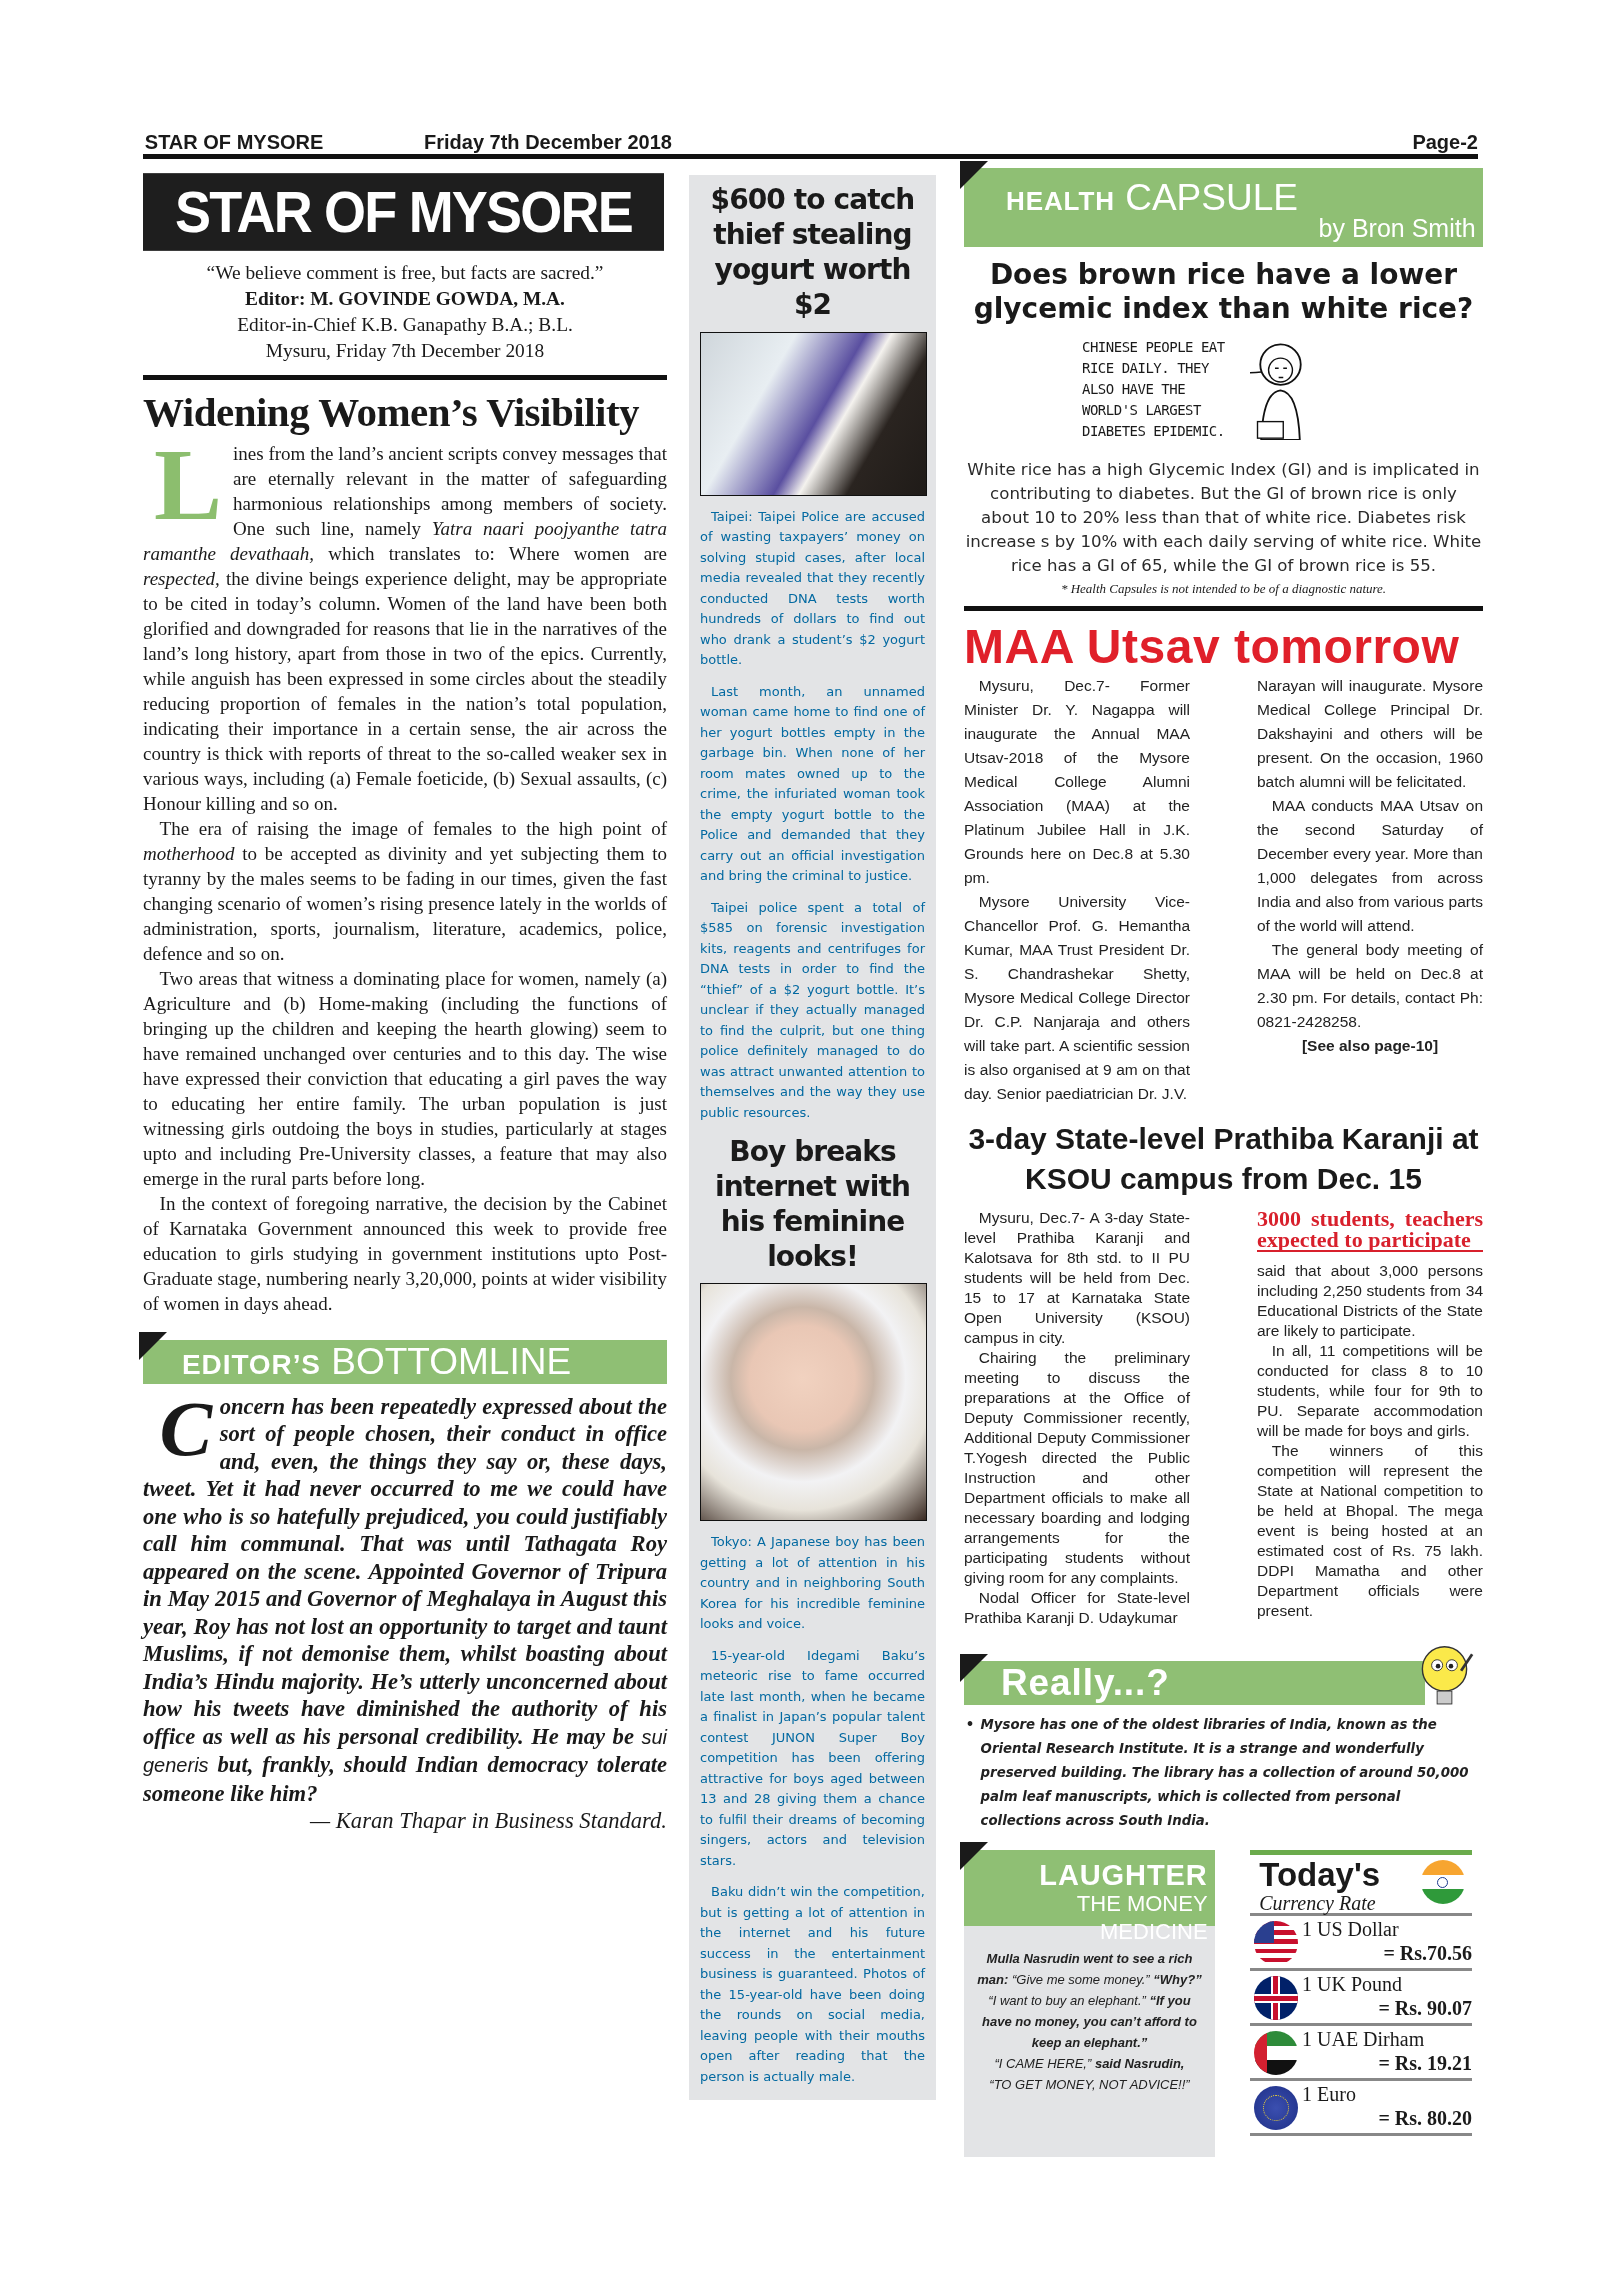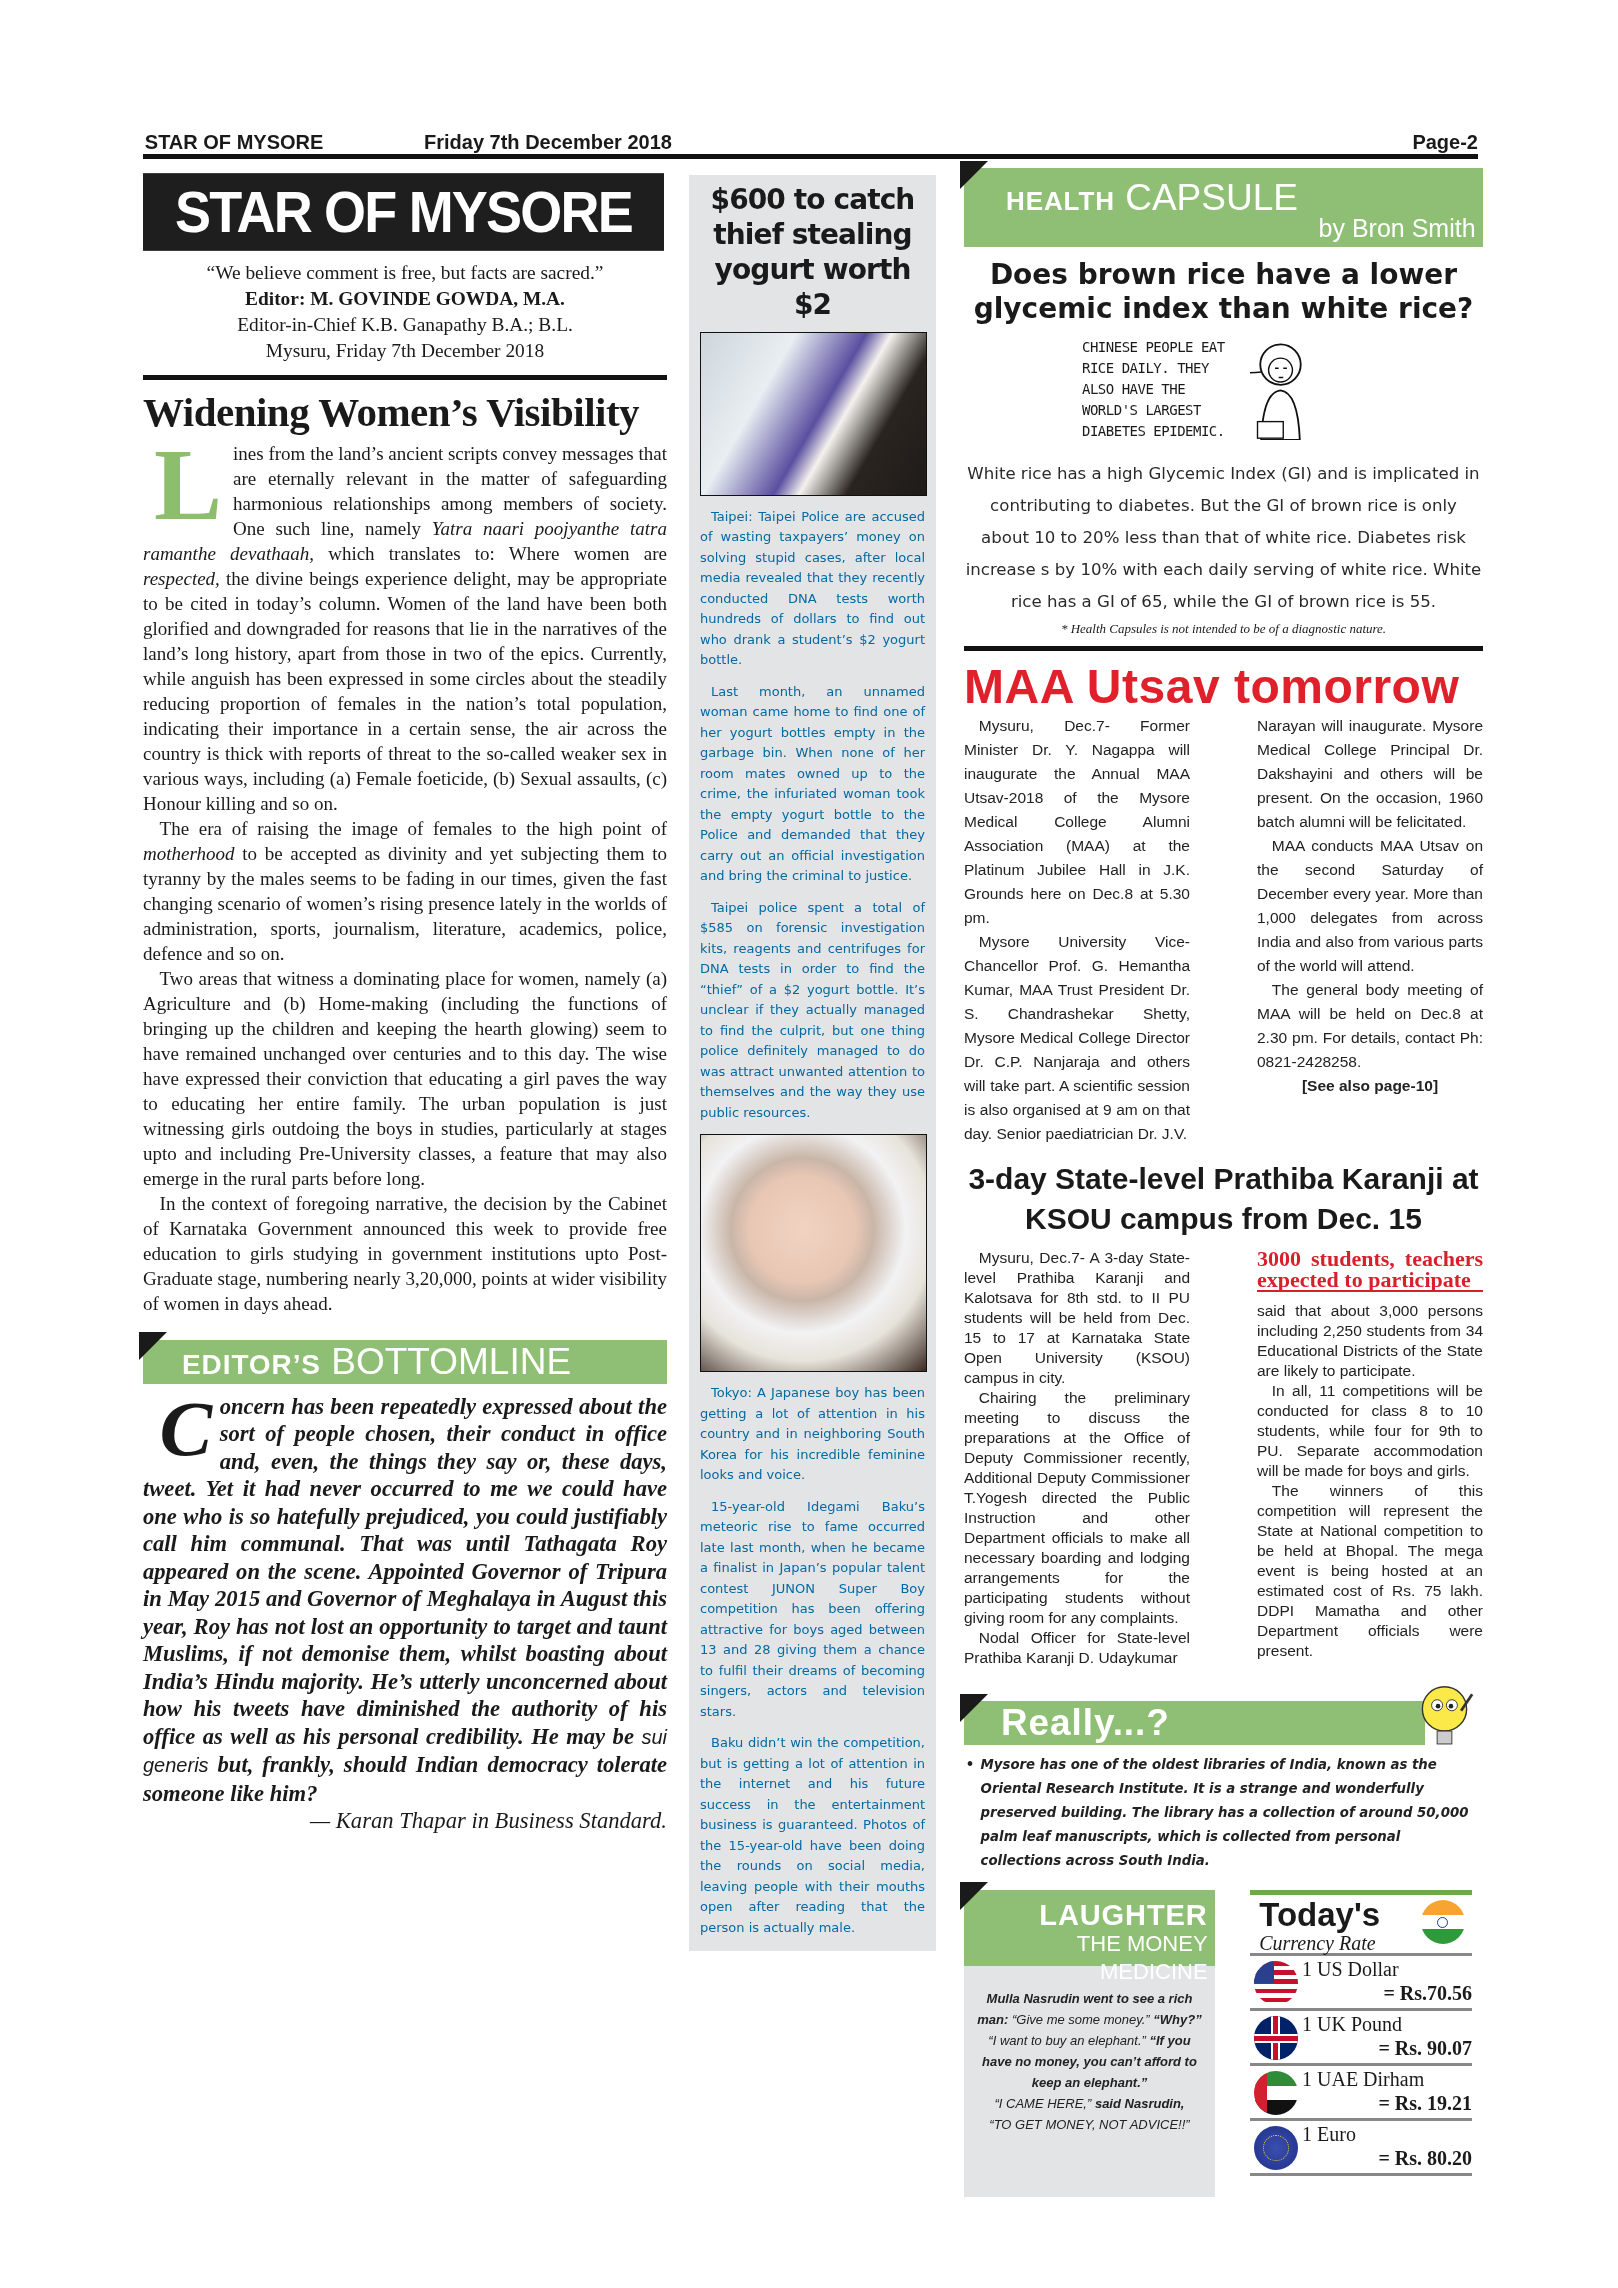--- a/index.html
+++ b/index.html
@@ -53,21 +53,21 @@
   
   .col3 { left: 964px; top: 168px; width: 519px; }
   .hc-head { height: 79px; padding: 9.2px 7.4px 0 42px; }
   .hc-head .l1 { font-size: 37px; line-height: 41px; }
   .hc-head .l1 b { font-size: 26px; letter-spacing: 0.9px; }
   .hc-head .by { position: absolute; right: 7.4px; bottom: 3.7px; font-size: 25px; }
   .hc-h1 { font-size: 28px; line-height: 34px; margin-top: 11px; }
   .cartoon { position: relative; height: 115px; margin: 7.4px 0 9.2px; }
   .cartoon .bubble { position: absolute; left: 118px; top: 3.7px; font-family: "DejaVu Sans Mono", monospace; font-size: 14px; line-height: 21px; text-transform: uppercase; letter-spacing: -0.5px; }
   .cartoon .lady { position: absolute; left: 286px; top: 3.7px; width: 61px; height: 103px; }
-  .hc-body { font-family: "DejaVu Sans", sans-serif; font-size: 16.6px; line-height: 32px; text-align: center; color: #2a2a2a; }
+  .hc-body { font-family: "DejaVu Sans", sans-serif; font-size: 16.6px; line-height: 24px; text-align: center; color: #2a2a2a; }
   .disclaim { font-style: italic; font-size: 13px; text-align: center; margin-top: 3.7px; }
 
   .maa-title { font-family: "Liberation Sans", sans-serif; font-weight: bold; color: #e0202a; font-size: 48px; line-height: 55px; letter-spacing: 0.5px; margin-top: 7.4px; }
   .two-col { display: flex; justify-content: space-between; }
   .two-col .c { width: 226px; font-family: "Liberation Sans", sans-serif; font-size: 15.5px; line-height: 24px; text-align: justify; color: #222; }
   .two-col .c p { text-indent: 14.8px; }
   .see-also { text-align: center; font-weight: bold; text-indent: 0 !important; }
 
   .pk-title { font-family: "Liberation Sans", sans-serif; font-weight: bold; font-size: 30px; line-height: 40px; text-align: center; margin-top: 13px; }
   .pk-sub { font-family: "Liberation Serif", serif; font-weight: bold; color: #d8202c; font-size: 22px; line-height: 21px; padding-bottom: 0; border-bottom: 2.8px solid #d8202c; margin-bottom: 9.2px; }
@@ -134,20 +134,21 @@
 
 <div class="abs col2">
   <div class="gray-panel">
     <h2 class="sans-head np-h1">$600 to catch thief stealing yogurt worth $2</h2>
     <div class="photo photo1"></div>
     <div class="sparkle-text">
       <p>Taipei: Taipei Police are accused of wasting taxpayers’ money on solving stupid cases, after local media revealed that they recently conducted DNA tests worth hundreds of dollars to find out who drank a student’s $2 yogurt bottle.</p>
       <p>Last month, an unnamed woman came home to find one of her yogurt bottles empty in the garbage bin. When none of her room mates owned up to the crime, the infuriated woman took the empty yogurt bottle to the Police and demanded that they carry out an official investigation and bring the criminal to justice.</p>
       <p>Taipei police spent a total of $585 on forensic investigation kits, reagents and centrifuges for DNA tests in order to find the “thief” of a $2 yogurt bottle. It’s unclear if they actually managed to find the culprit, but one thing police definitely managed to do was attract unwanted attention to themselves and the way they use public resources.</p>
     </div>
+    <h2 class="sans-head np-h1" style="margin-top:3.7px;">Boy breaks internet with his feminine looks!</h2>
     <div class="photo photo2"></div>
     <div class="sparkle-text">
       <p>Tokyo: A Japanese boy has been getting a lot of attention in his country and in neighboring South Korea for his incredible feminine looks and voice.</p>
       <p>15-year-old Idegami Baku’s meteoric rise to fame occurred late last month, when he became a finalist in Japan’s popular talent contest JUNON Super Boy competition has been offering attractive for boys aged between 13 and 28 giving them a chance to fulfil their dreams of becoming singers, actors and television stars.</p>
       <p style="margin-bottom:0;">Baku didn’t win the competition, but is getting a lot of attention in the internet and his future success in the entertainment business is guaranteed. Photos of the 15-year-old have been doing the rounds on social media, leaving people with their mouths open after reading that the person is actually male.</p>
     </div>
   </div>
 </div>
 
 <div class="abs col3">

